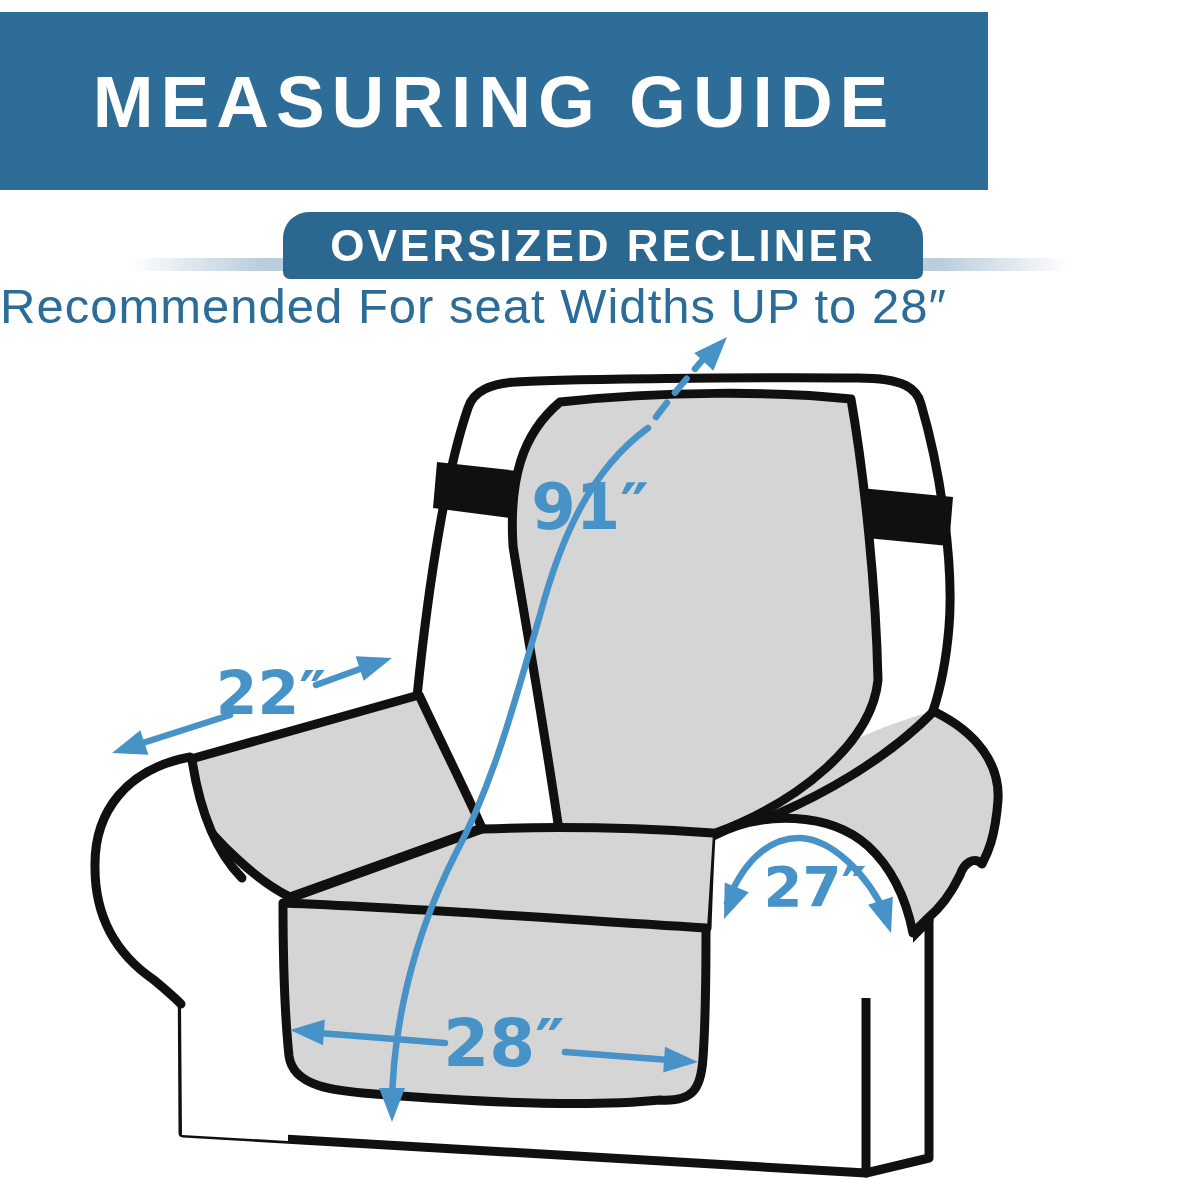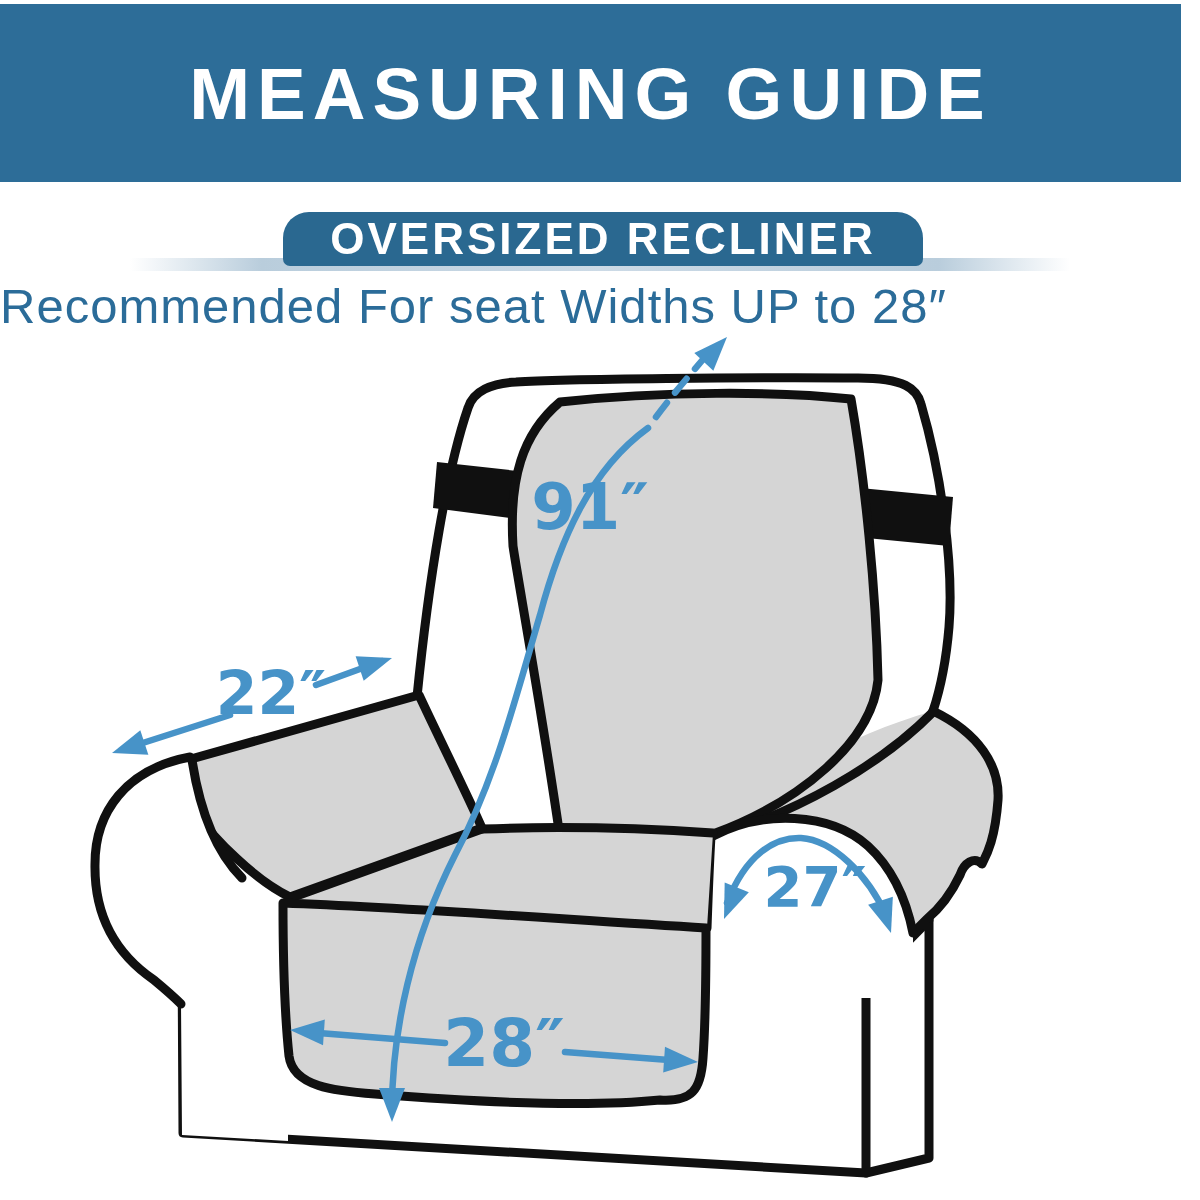--- a/index.html
+++ b/index.html
@@ -1,24 +1,24 @@
 <!DOCTYPE html>
 <html><head>
 <meta charset="utf-8">
 <style>
   html,body{margin:0;padding:0;background:#ffffff;}
   .stage{position:relative;width:1200px;height:1200px;background:#ffffff;overflow:hidden;
          font-family:"Liberation Sans","DejaVu Sans",sans-serif;}
-  .header{position:absolute;left:0;top:4px;width:1181px;height:178px;background:#2d6d98;
+  .header{position:absolute;left:0;top:12px;width:988px;height:178px;background:#2d6d98;
           display:flex;align-items:center;justify-content:center;}
   .header h1{margin:0;color:#ffffff;font-size:73px;font-weight:bold;letter-spacing:7px;
              font-family:"Liberation Sans","DejaVu Sans",sans-serif;}
   .divider-band{position:absolute;left:130px;top:258px;width:940px;height:13px;
     background:linear-gradient(to right,rgba(185,205,220,0),#b9cddc 14%,#ccdae6 50%,#b9cddc 86%,rgba(185,205,220,0));}
-  .badge{position:absolute;left:283px;top:212px;width:640px;height:54px;background:#2a6890;
+  .badge{position:absolute;left:283px;top:212px;width:640px;height:67px;background:#2a6890;
          border-radius:26px 26px 7px 7px;display:flex;align-items:center;justify-content:center;}
   .badge span{color:#ffffff;font-size:44px;font-weight:bold;letter-spacing:3px;}
   .subtitle{position:absolute;left:0;top:278px;width:1200px;margin:0;text-align:left;
             color:#2b6c99;font-size:49px;font-weight:400;letter-spacing:1px;}
   svg.chair{position:absolute;left:0;top:0;}
   .outline{fill:none;stroke:#101010;stroke-width:9;stroke-linecap:round;stroke-linejoin:round;}
   .grayfill{fill:#d5d5d5;}
   .whitefill{fill:#ffffff;}
   .measure{fill:none;stroke:#4793c8;stroke-width:6.5;stroke-linecap:round;}
   .mhead{fill:#4793c8;stroke:none;}

